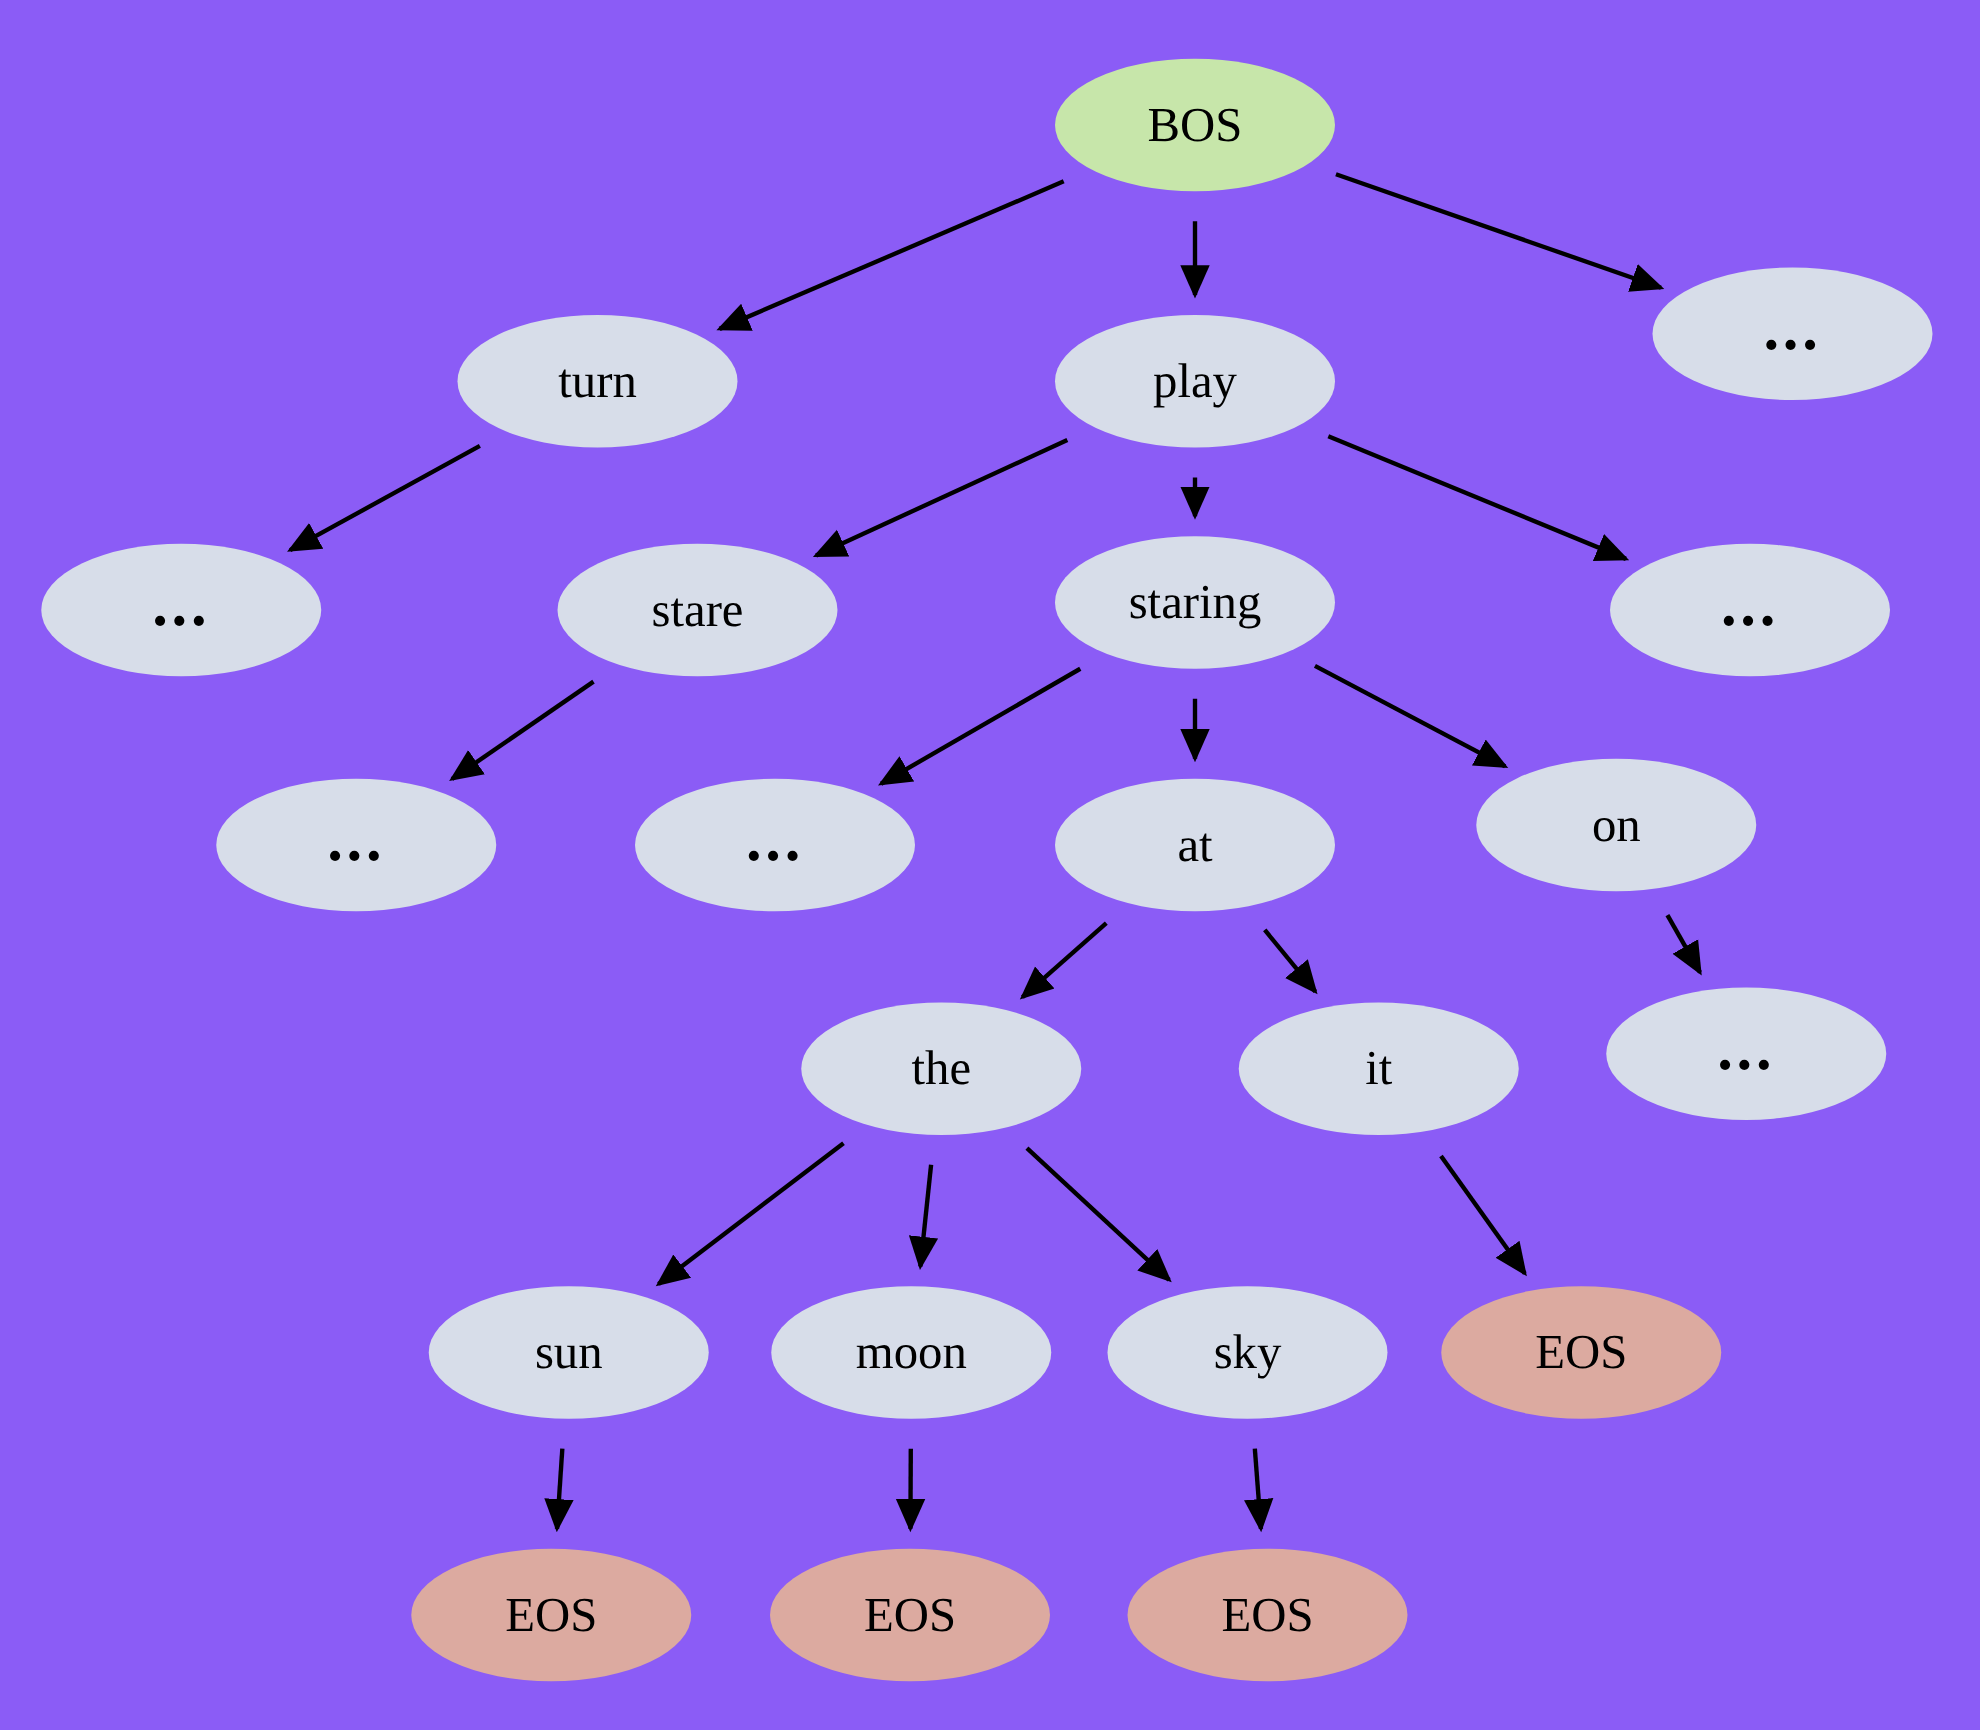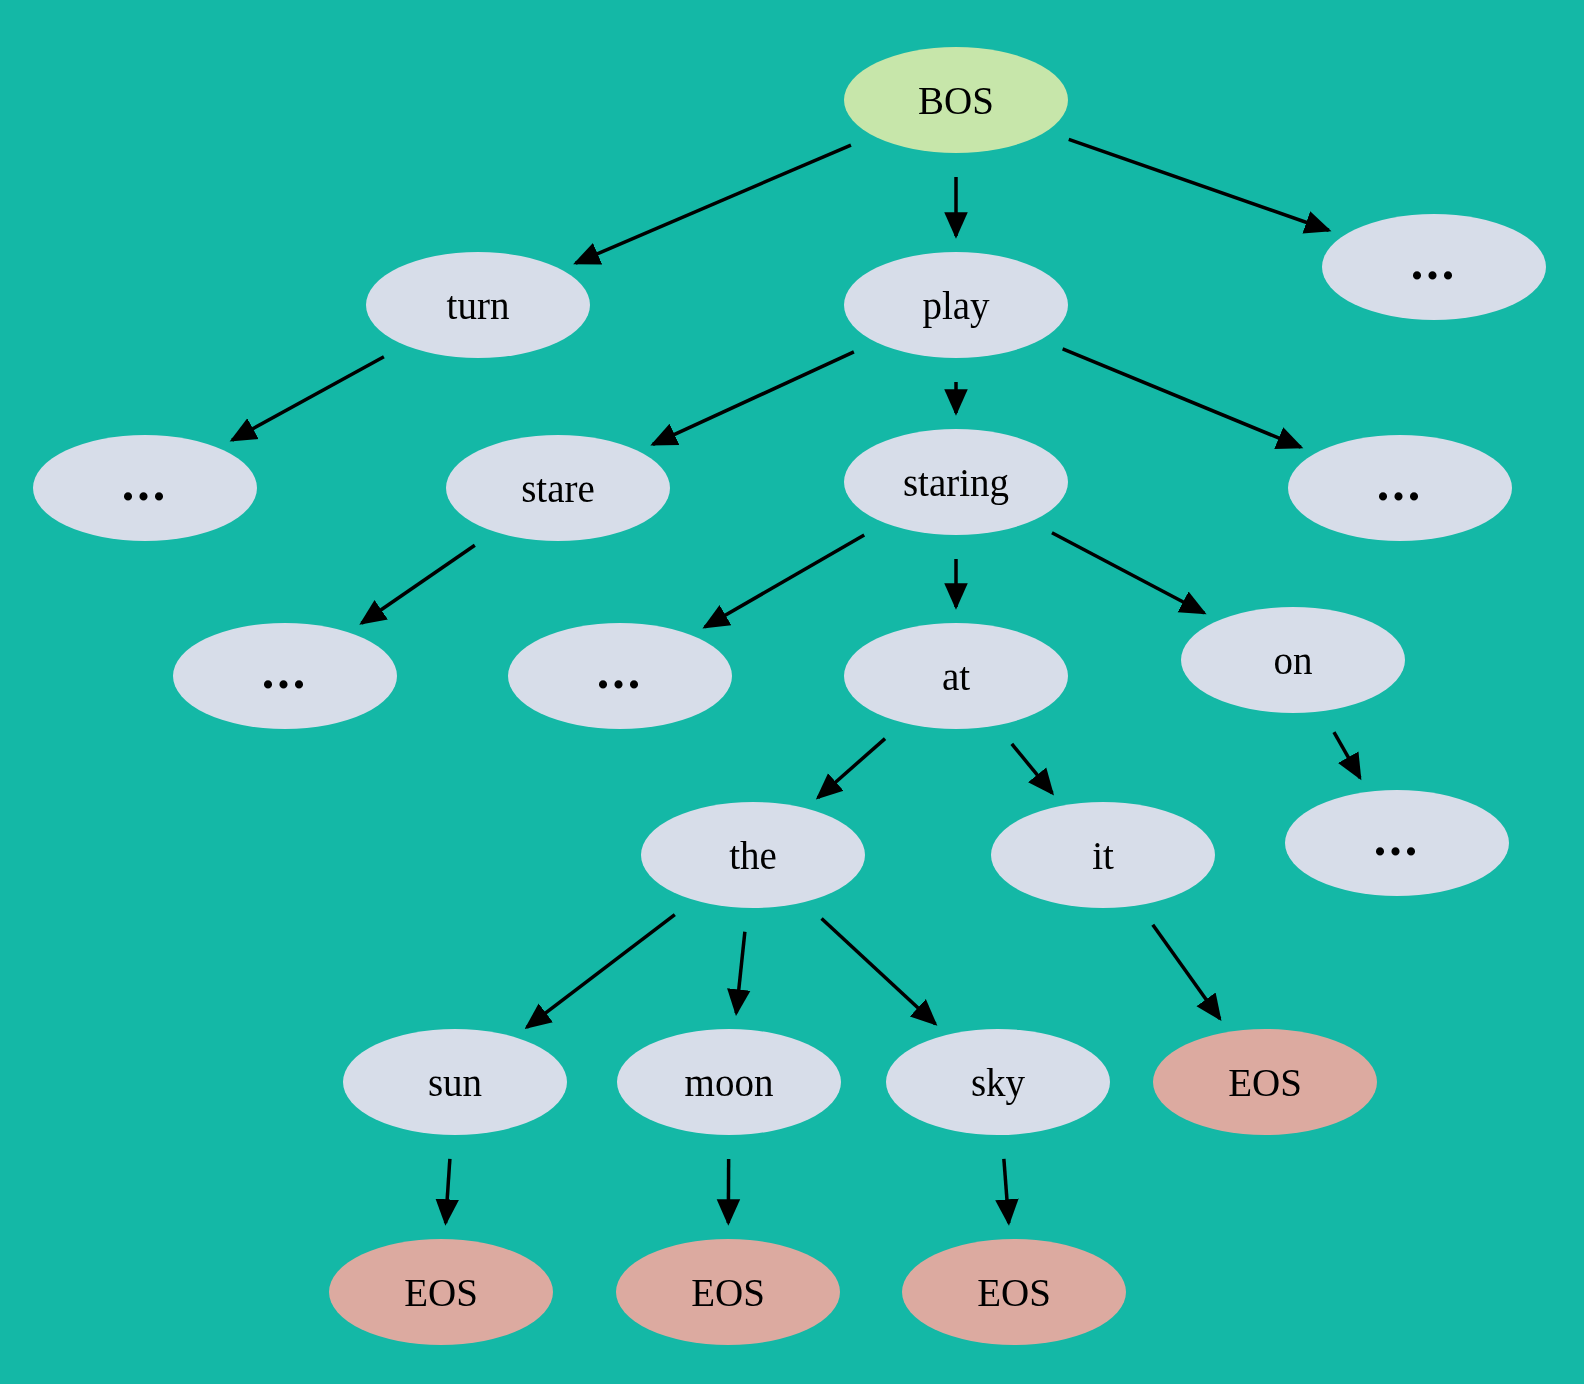--- a/index.html
+++ b/index.html
@@ -4,21 +4,21 @@
 <style>
   html, body {
     margin: 0;
     padding: 0;
     background: #ffffff;
   }
   .canvas {
     position: relative;
     width: 1584px;
     height: 1384px;
-    background: #14b8a6;
+    background: #8b5cf6;
     overflow: hidden;
   }
   svg.tree {
     display: block;
     width: 1584px;
     height: 1384px;
   }
   svg.tree text {
     font-family: "Liberation Serif", "DejaVu Serif", serif;
     font-size: 39px;

